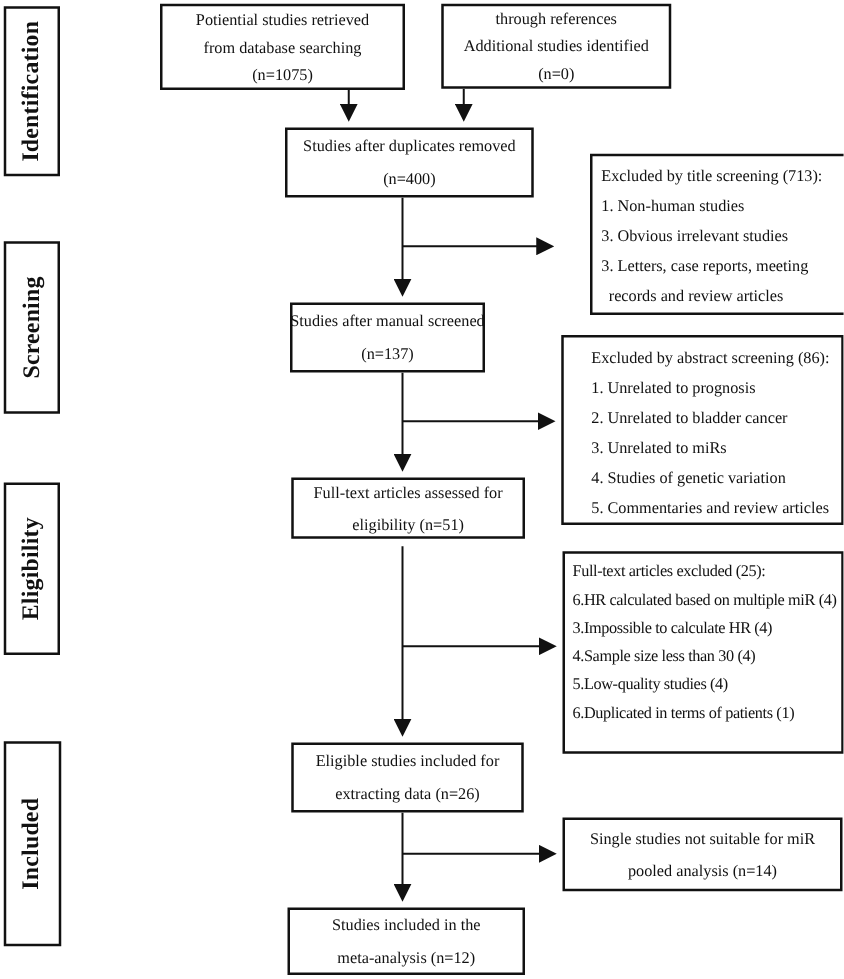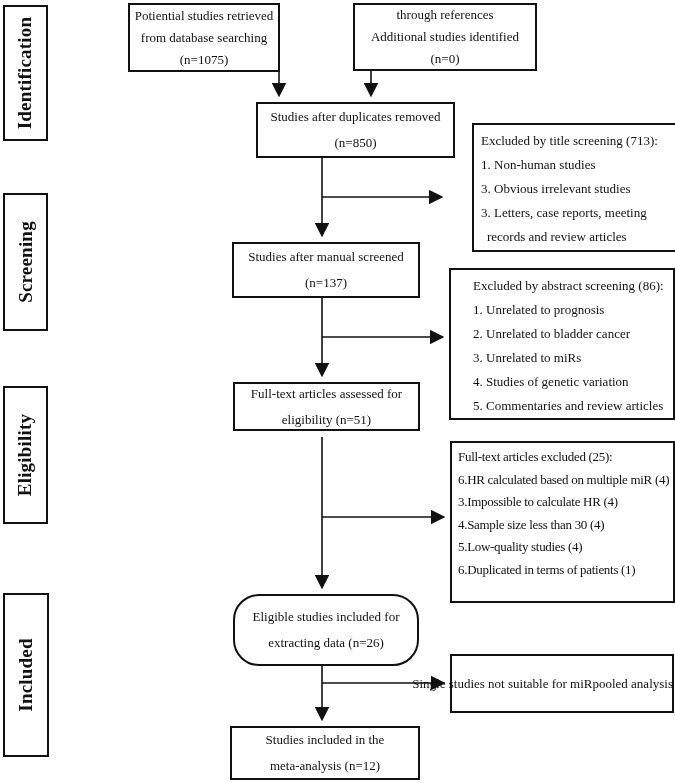--- a/index.html
+++ b/index.html
@@ -47,21 +47,21 @@
     background: #fff;
     font-size: 13px;
     padding: 4px 2px 2px 7px;
     text-align: left;
   }
   .note-box div { line-height: 24px; white-space: nowrap; }
   .note-box .cont { padding-left: 6px; }
   .note-tight { padding: 3px 2px 2px 6px; font-size: 13px; letter-spacing: -0.3px; }
   .note-tight div { line-height: 22.6px; }
   .note-center {
-    display: flex; 
+    display: flex; flex-direction: column;
     justify-content: center; align-items: center;
     text-align: right; padding: 0;
   }
   .note-center div { line-height: 26px; }
 
   svg.arrows { position: absolute; left: 0; top: 0; }
 </style>
 </head>
 <body>
 
@@ -93,48 +93,48 @@
   <div class="abs stage-box" style="left:3px; top:193px; width:45px; height:138px;">
     <span class="rot">Screening</span>
   </div>
   <div class="abs stage-box" style="left:3px; top:386px; width:45px; height:138px;">
     <span class="rot">Eligibility</span>
   </div>
   <div class="abs stage-box" style="left:3px; top:593px; width:46px; height:164px;">
     <span class="rot">Included</span>
   </div>
 
-  <div class="abs flow-box lh3" style="left:128px; top:3px; width:152px; height:69px;">
+  <div class="abs flow-box lh3" style="left:128px; top:3px; width:196px; height:69px;">
     <div>Potiential studies retrieved</div>
     <div>from database searching</div>
     <div>(n=1075)</div>
   </div>
 
   <div class="abs flow-box lh3" style="left:353px; top:3px; width:184px; height:68px;">
     <div>through references</div>
     <div>Additional studies identified</div>
     <div>(n=0)</div>
   </div>
 
-  <div class="abs flow-box lh2" style="left:228px; top:102px; width:199px; height:56px;margin-left:28px;">
+  <div class="abs flow-box lh2" style="left:228px; top:102px; width:199px; height:56px;">
     <div>Studies after duplicates removed</div>
-    <div>(n=850)</div>
+    <div>(n=400)</div>
   </div>
 
-  <div class="abs flow-box lh2" style="left:232px; top:242px; width:188px; height:56px;">
+  <div class="abs flow-box lh2" style="left:232px; top:242px; width:156px; height:56px;">
     <div>Studies after manual screened</div>
     <div>(n=137)</div>
   </div>
 
   <div class="abs flow-box lh2" style="left:233px; top:382px; width:187px; height:49px;">
     <div>Full-text articles assessed for</div>
     <div>eligibility (n=51)</div>
   </div>
 
-  <div class="abs flow-box lh2" style="left:233px; top:594px; width:186px; height:72px;border-radius:26px;">
+  <div class="abs flow-box lh2" style="left:233px; top:594px; width:186px; height:56px;">
     <div>Eligible studies included for</div>
     <div>extracting data (n=26)</div>
   </div>
 
   <div class="abs flow-box lh2" style="left:230px; top:726px; width:190px; height:54px;">
     <div>Studies included in the</div>
     <div>meta-analysis (n=12)</div>
   </div>
 
   <div class="abs note-box" style="left:448px; top:123px; width:226px; height:129px;margin-left:24px;">

